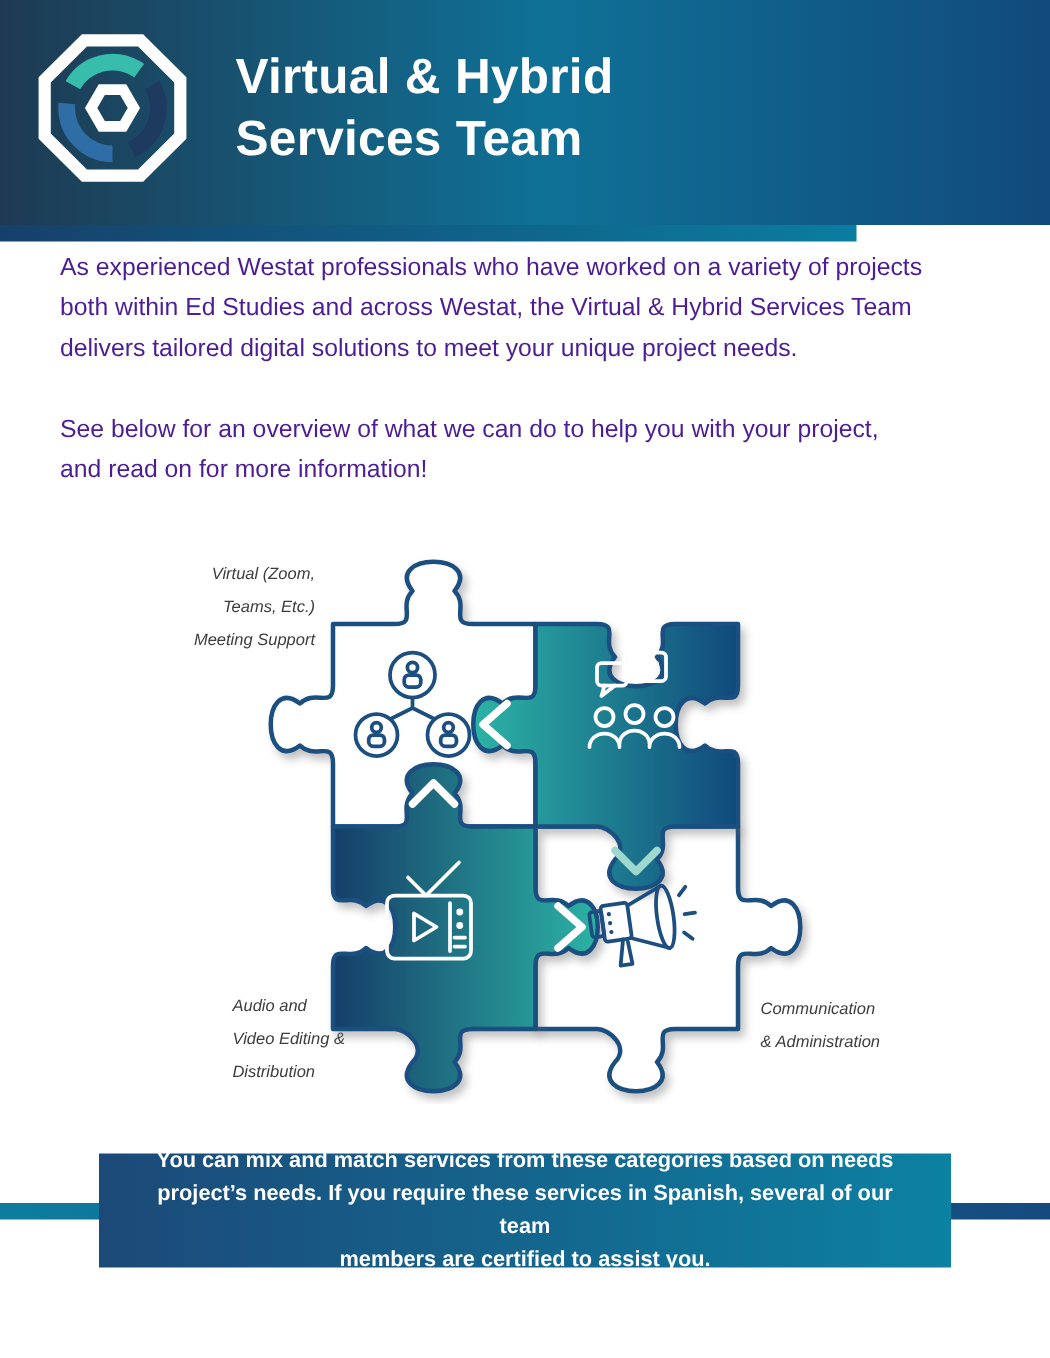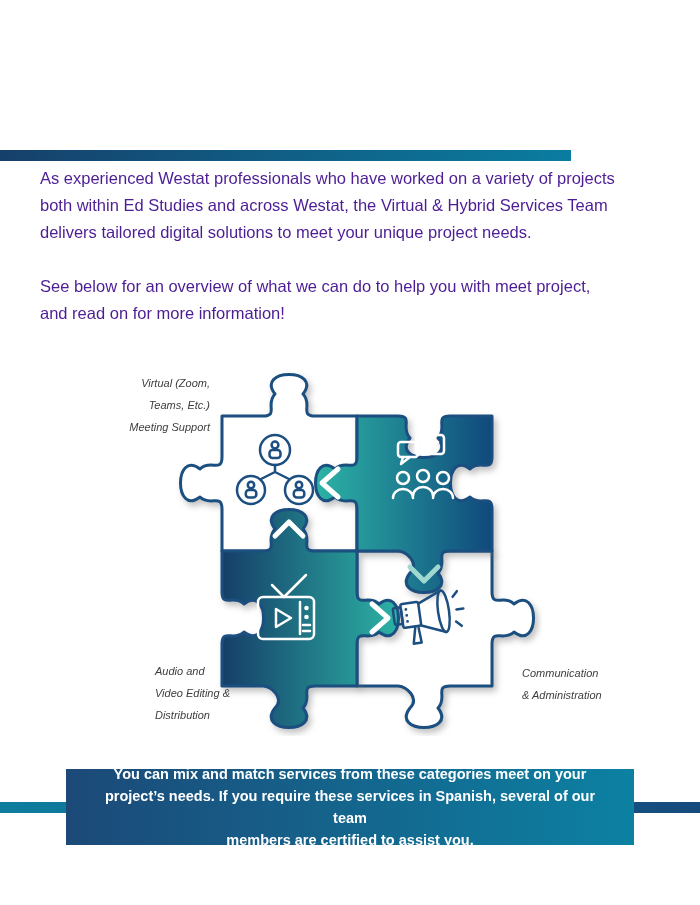--- a/index.html
+++ b/index.html
@@ -34,21 +34,21 @@
 
   
   .puzzle-svg { position:absolute; left:172px; top:366px; }
   .puzzle-label {
     position:absolute; font-size:11px; line-height:22px; color:#3d3d3d;
     font-weight:500; white-space:pre-line;font-style:italic;
   }
   .lbl-tl { right:490px; top:372px; text-align:right; }
   .lbl-tr { left:507px; top:372px; text-align:left; }
   .lbl-bl { right:470px; top:660px; text-align:left; }
-  .lbl-br { left:507px; top:662px; text-align:left;margin-left:15px; }
+  .lbl-br { left:507px; top:662px; text-align:left; }
 
   .piece { stroke:#1b4f80; stroke-width:3; stroke-linejoin:round;
            filter:drop-shadow(3px 4px 3px rgba(100,100,100,0.40)); }
 
   
   .note-stripe {
     position:absolute; left:0; top:802px; width:700px; height:11px;
     background:linear-gradient(to right, #0d7d9e 0%, #164a7d 100%);
   }
   .note-box {
@@ -59,27 +59,42 @@
   .note-text {
     margin:0; padding:0 20px; color:#ffffff; text-align:center;
     font-size:14.5px; line-height:22px; font-weight:700; white-space:pre-line;
   }
 </style>
 </head>
 <body>
 
 <div class="page">
 
+  <div class="banner">
+    <div class="logo-wrap">
+      <svg width="112" height="118" viewBox="0 0 110 114">
+        <polygon points="99.4,38.6 73.4,12.7 36.6,12.7 10.6,38.6 10.6,75.4 36.6,101.3 73.4,101.3 99.4,75.4" fill="none" stroke="#ffffff" stroke-width="8"></polygon>
+        <g fill="none" stroke-width="11">
+          <circle cx="55" cy="57" r="30" stroke="#38bcab" stroke-dasharray="50 138.5" transform="rotate(-150 55 57)"></circle>
+          <circle cx="55" cy="57" r="30" stroke="#1e3a5f" stroke-dasharray="50 138.5" transform="rotate(-30 55 57)"></circle>
+          <circle cx="55" cy="57" r="30" stroke="#2e6da5" stroke-dasharray="50 138.5" transform="rotate(90 55 57)"></circle>
+        </g>
+        <polygon points="69,57 62,69 48,69 41,57 48,45 62,45" fill="none" stroke="#ffffff" stroke-width="7"></polygon>
+      </svg>
+    </div>
+    <h1 class="banner-title preline">Virtual &amp; Hybrid
+Services Team</h1>
+  </div>
   <div class="header-stripe"></div>
 
   <div class="intro">
     <p class="preline">As experienced Westat professionals who have worked on a variety of projects
 both within Ed Studies and across Westat, the Virtual &amp; Hybrid Services Team
 delivers tailored digital solutions to meet your unique project needs.</p>
-    <p class="preline">See below for an overview of what we can do to help you with meet project,
+    <p class="preline">See below for an overview of what we can do to help you with your project,
 and read on for more information!</p>
   </div>
 
   <div class="puzzle-label lbl-tl">Virtual (Zoom,
 Teams, Etc.)
 Meeting Support</div>
   <div class="puzzle-label lbl-bl">Audio and
 Video Editing &amp;
 Distribution</div>
   <div class="puzzle-label lbl-br">Communication
@@ -179,18 +194,18 @@
       <circle cx="235" cy="241" r="1.4" fill="#1d4e80" stroke="none"></circle>
       <circle cx="235" cy="247" r="1.4" fill="#1d4e80" stroke="none"></circle>
       <circle cx="235" cy="253" r="1.4" fill="#1d4e80" stroke="none"></circle>
       <path d="M242,259 L238,276 L246,276 L245,261"></path>
       <path d="M283,235 L288,230 M285,248 L292,248 M283,260 L288,265"></path>
     </g>
   </svg>
 
   <div class="note-stripe"></div>
   <div class="note-box">
-    <p class="note-text">You can mix and match services from these categories meet on your
+    <p class="note-text">You can mix and match services from these categories based on needs
 project’s needs. If you require these services in Spanish, several of our team
 members are certified to assist you.</p>
   </div>
 
 </div>
 
 </body></html>

